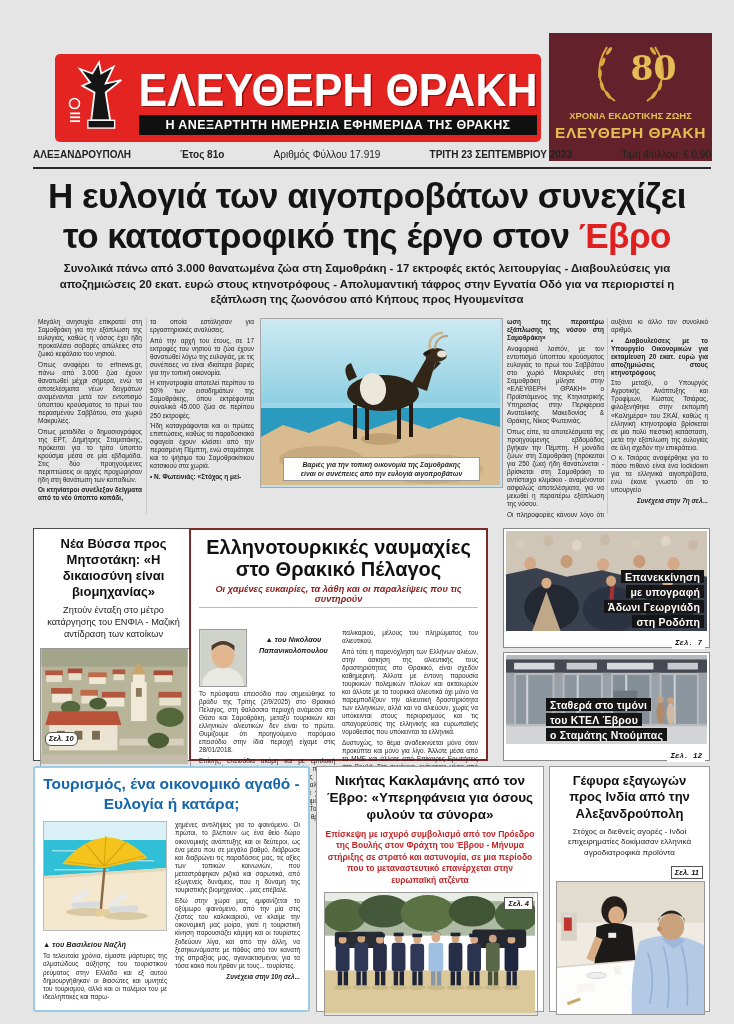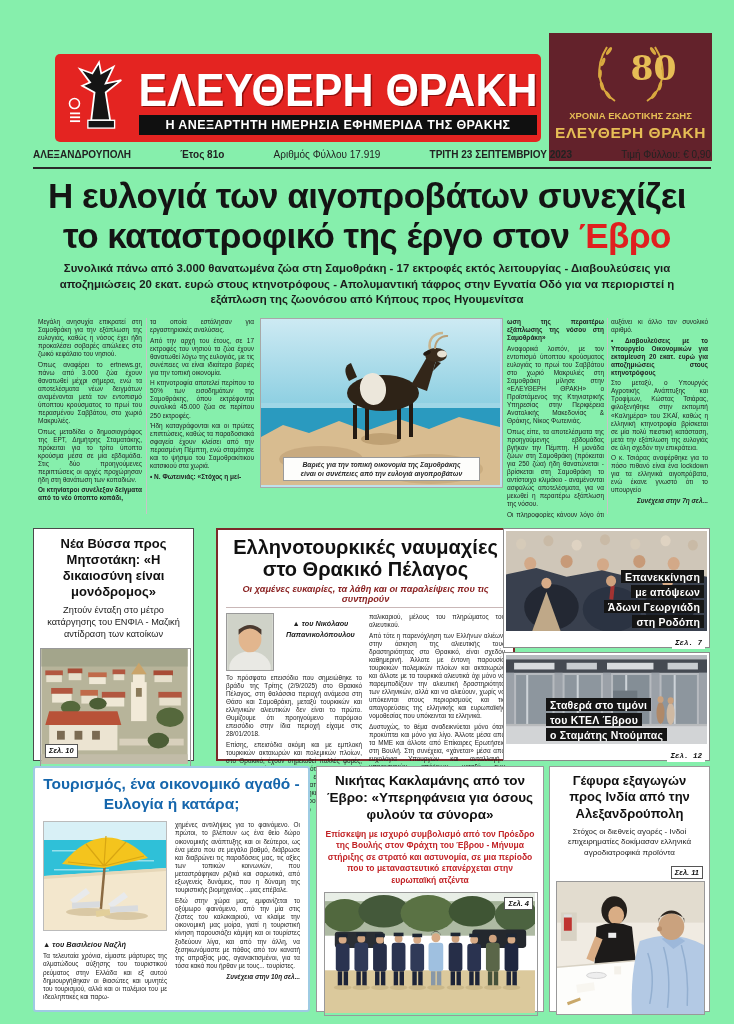--- a/index.html
+++ b/index.html
@@ -1,16 +1,16 @@
 <!DOCTYPE html>
 <html lang="el"><head>
 <meta charset="utf-8">
 <style>
   html,body{margin:0;padding:0;background:#ffffff;}
-  #page{position:relative;width:734px;height:1024px;background:#86efac;overflow:hidden;
+  #page{position:relative;width:734px;height:1024px;background:#e5e5e5;overflow:hidden;
         font-family:"Liberation Sans", sans-serif;color:#1a1a1a;}
 
   
   .masthead{position:absolute;left:55px;top:54px;width:486px;height:88px;
             background:#e42421;border-radius:5px;}
   .statue{position:absolute;left:6px;top:5px;width:76px;height:78px;}
   .mast-title{position:absolute;left:84px;top:2px;width:398px;height:62px;
               display:flex;align-items:center;justify-content:center;
               color:#fff;font-weight:700;font-size:43px;letter-spacing:0px;
               transform:scaleY(1.08);transform-origin:top;
@@ -66,26 +66,26 @@
             padding:0.5px 4px;white-space:nowrap;letter-spacing:0.2px;}
 
   
   .box-nv{position:absolute;left:33px;top:528px;width:161px;height:233px;border:1px solid #4a4a4a;
           padding:7px 6px 5px;box-sizing:border-box;background:#fff;}
   .nv-title{font-size:13px;font-weight:700;text-align:center;line-height:1.22;color:#101010;}
   .nv-sub{font-size:9.2px;text-align:center;margin-top:6px;line-height:1.28;color:#1a1a1a;}
   .nv-photo{position:relative;margin-top:7px;width:149px;height:117px;border:1px solid #999;}
 
   
-  .box-naval{position:absolute;left:216px;top:528px;width:299px;height:233px;
+  .box-naval{position:absolute;left:189px;top:528px;width:299px;height:233px;
              border:2px solid #7c2a2a;box-sizing:border-box;padding:4px 8px;background:#fff;}
   .naval-title{font-size:20px;font-weight:700;text-align:center;line-height:1.1;color:#111;margin-top:2px;}
   .naval-sub{font-size:9.2px;font-weight:700;font-style:italic;text-align:center;color:#8a2222;
              margin-top:4px;border-bottom:1px solid #c9b7b7;padding-bottom:3px;}
-  .naval-cols{display:flex;gap:7px;margin-top:5px;}
+  .naval-cols{display:flex;gap:7px;margin-top:21px;}
   .naval-col{width:138px;font-size:6.4px;line-height:1.26;text-align:justify;color:#222;}
   .naval-col p{margin:0 0 2.5px;}
   .naval-head{display:flex;gap:5px;margin-bottom:3px;}
   .portrait{width:46px;height:56px;border:1px solid #999;flex:none;}
   .byline{font-size:7.3px;font-weight:700;font-style:italic;text-align:center;flex:1;
           padding-top:6px;line-height:1.5;color:#222;}
 
   
   .side-box{position:absolute;left:503px;width:207px;background:#fff;border:1px solid #8a8a8a;
             box-sizing:border-box;padding:2px;}
@@ -239,21 +239,21 @@
   </div>
   <div class="lead-col c5">
     <p>αυξάνει κι άλλο τον συνολικό αριθμό.</p>
     <p class="bold">• Διαβουλεύσεις με το Υπουργείο Οικονομικών για εκταμίευση 20 εκατ. ευρώ για αποζημιώσεις στους κτηνοτρόφους</p>
     <p>Στο μεταξύ, ο Υπουργός Αγροτικής Ανάπτυξης και Τροφίμων, Κώστας Τσιάρας, φιλοξενήθηκε στην εκπομπή «Καλημέρα» του ΣΚΑΪ, καθώς η ελληνική κτηνοτροφία βρίσκεται σε μία πολύ πιεστική κατάσταση, μετά την εξάπλωση της ευλογιάς σε όλη σχεδόν την επικράτεια.</p>
     <p>Ο κ. Τσιάρας αναφέρθηκε για το πόσο πιθανό είναι ένα lockdown για τα ελληνικά αιγοπρόβατα, ενώ έκανε γνωστό ότι το υπουργείο</p>
     <p class="cont">Συνέχεια στην 7η σελ...</p>
   </div>
 
   <div class="box-nv">
-    <div class="nv-title">Νέα Βύσσα προς Μητσοτάκη: «Η δικαιοσύνη είναι μονόδρομος»</div>
+    <div class="nv-title">Νέα Βύσσα προς Μητσοτάκη: «Η δικαιοσύνη είναι βιομηχανίας»</div>
     <div class="nv-sub">Ζητούν ένταξη στο μέτρο κατάργησης του ΕΝΦΙΑ - Μαζική αντίδραση των κατοίκων</div>
     <div class="nv-photo">
       <svg width="147" height="115" viewBox="0 0 150 118">
         <rect width="150" height="118" fill="#b7b49a"></rect>
         <rect x="0" y="0" width="150" height="18" fill="#a3a58b"></rect>
         <g>
           <rect x="4" y="22" width="18" height="5" fill="#b25740"></rect>
             <rect x="5" y="27" width="16" height="7" fill="#e8e1ce"></rect>
           <rect x="27" y="20" width="15" height="5" fill="#a84c36"></rect>
             <rect x="28" y="25" width="13" height="7" fill="#e6dfcb"></rect>
@@ -281,21 +281,21 @@
         <rect x="97" y="40" width="6" height="9" fill="#8a7a5a"></rect>
         <polygon points="4,78 82,78 78,64 8,64" fill="#b85238"></polygon>
         <rect x="8" y="78" width="70" height="26" fill="#ece4d2"></rect>
         <rect x="16" y="84" width="8" height="9" fill="#7a6a52"></rect>
         <rect x="34" y="84" width="8" height="9" fill="#7a6a52"></rect>
         <rect x="52" y="84" width="8" height="9" fill="#7a6a52"></rect>
         <rect x="80" y="92" width="66" height="7" fill="#d8d0bc"></rect>
         <ellipse cx="120" cy="94" rx="11" ry="8" fill="#4c5e36"></ellipse>
         <rect x="0" y="108" width="150" height="10" fill="#c2bca8"></rect>
       </svg>
-      <span class="chip" style="position:absolute;left:4px;bottom:8px;">Σελ. 10</span>
+      <span class="chip" style="position:absolute;left:4px;bottom:20px;border-radius:6px;">Σελ. 10</span>
     </div>
   </div>
 
   <div class="box-naval">
     <div class="naval-title">Ελληνοτουρκικές ναυμαχίες στο Θρακικό Πέλαγος</div>
     <div class="naval-sub">Οι χαμένες ευκαιρίες, τα λάθη και οι παραλείψεις που τις συντηρούν</div>
     <div class="naval-cols">
       <div class="naval-col">
         <div class="naval-head">
           <svg class="portrait" viewBox="0 0 44 54">
@@ -341,21 +341,21 @@
         <ellipse cx="105" cy="72" rx="29" ry="21" fill="#2b3342"></ellipse>
         <ellipse cx="162" cy="70" rx="25" ry="19" fill="#1f2530"></ellipse>
         <polygon points="26,92 40,56 54,92" fill="#bfa888"></polygon>
         <rect x="103" y="50" width="4" height="13" fill="#a33332" transform="rotate(6 105 56)"></rect>
         <circle cx="40" cy="48" r="5" fill="#d9ac88"></circle>
           <circle cx="104" cy="46" r="5" fill="#cfa27e"></circle>
         <circle cx="160" cy="48" r="5" fill="#d9ac88"></circle>
       </svg>
       <div class="ovl" style="right:3px;bottom:3px;">
         <span>Επανεκκίνηση</span>
-        <span>με απόψεων</span>
+        <span>με υπογραφή</span>
         <span>Άδωνι Γεωργιάδη</span>
         <span>στη Ροδόπη</span>
       </div>
     </div>
     <div class="side-foot"><span class="chip" style="border:none;">Σελ. 7</span></div>
   </div>
 
   <div class="side-box" style="top:652px;height:109px;">
     <div class="side-photo" style="height:89px;border-radius:29px;">
       <svg width="201" height="89" viewBox="0 0 199 80" preserveAspectRatio="none">

